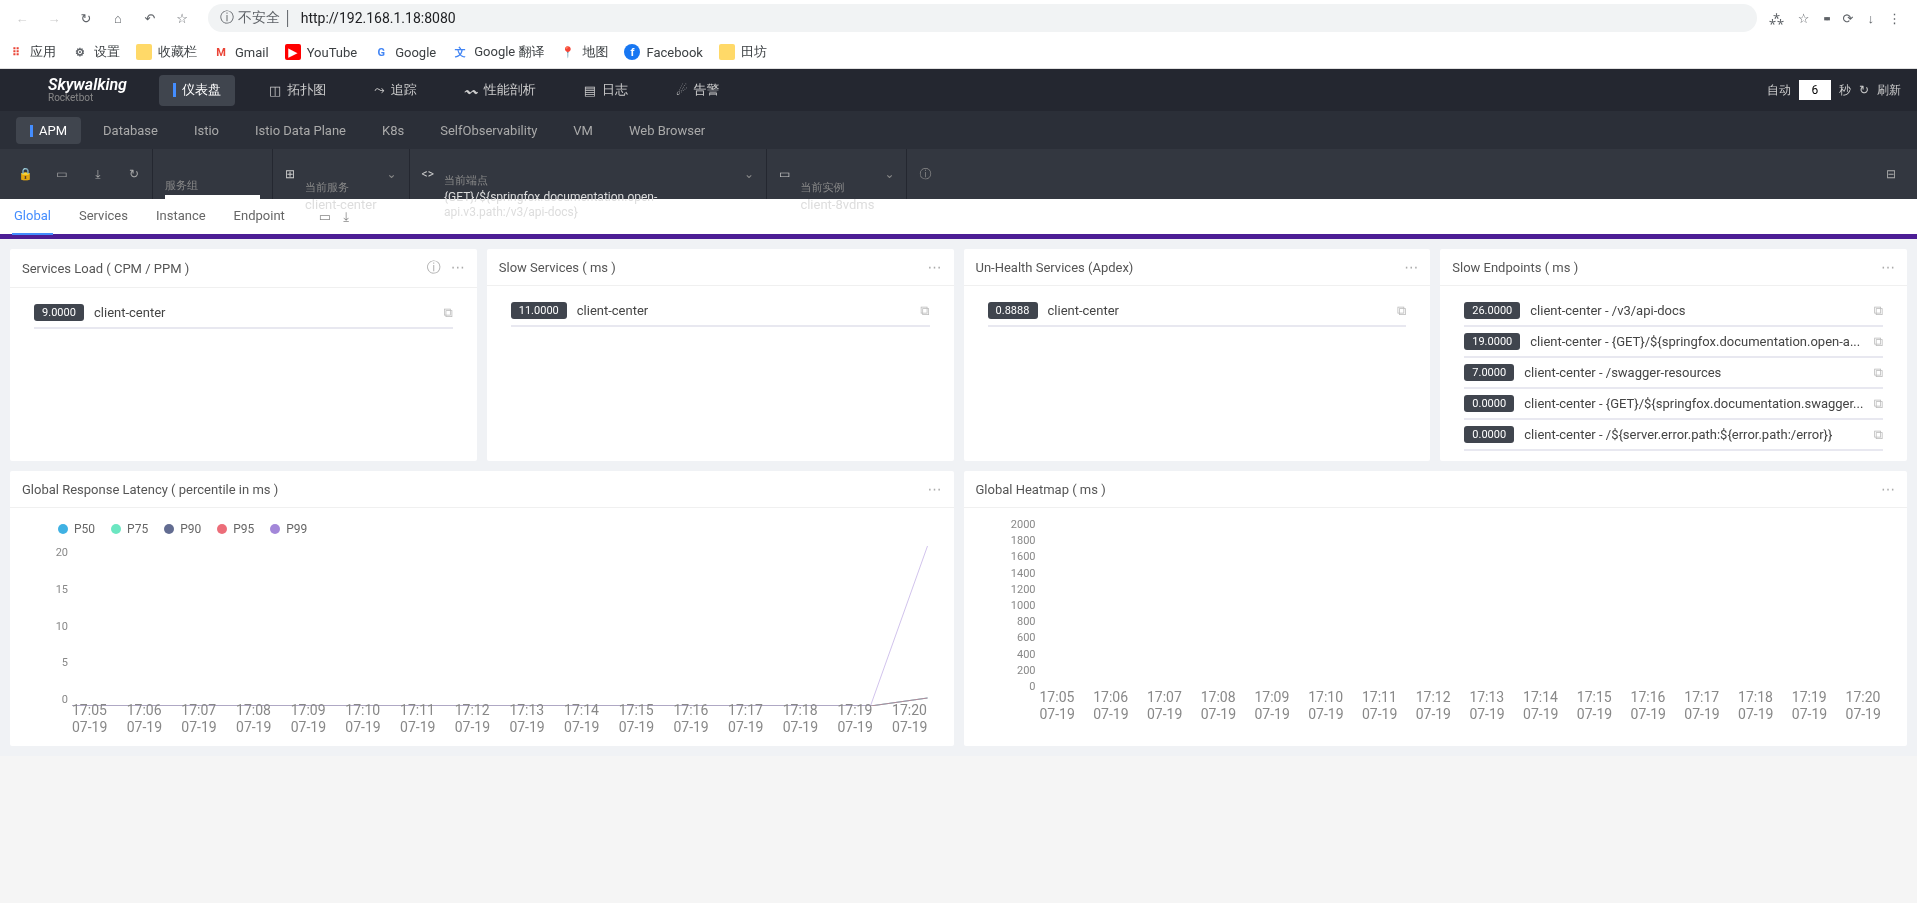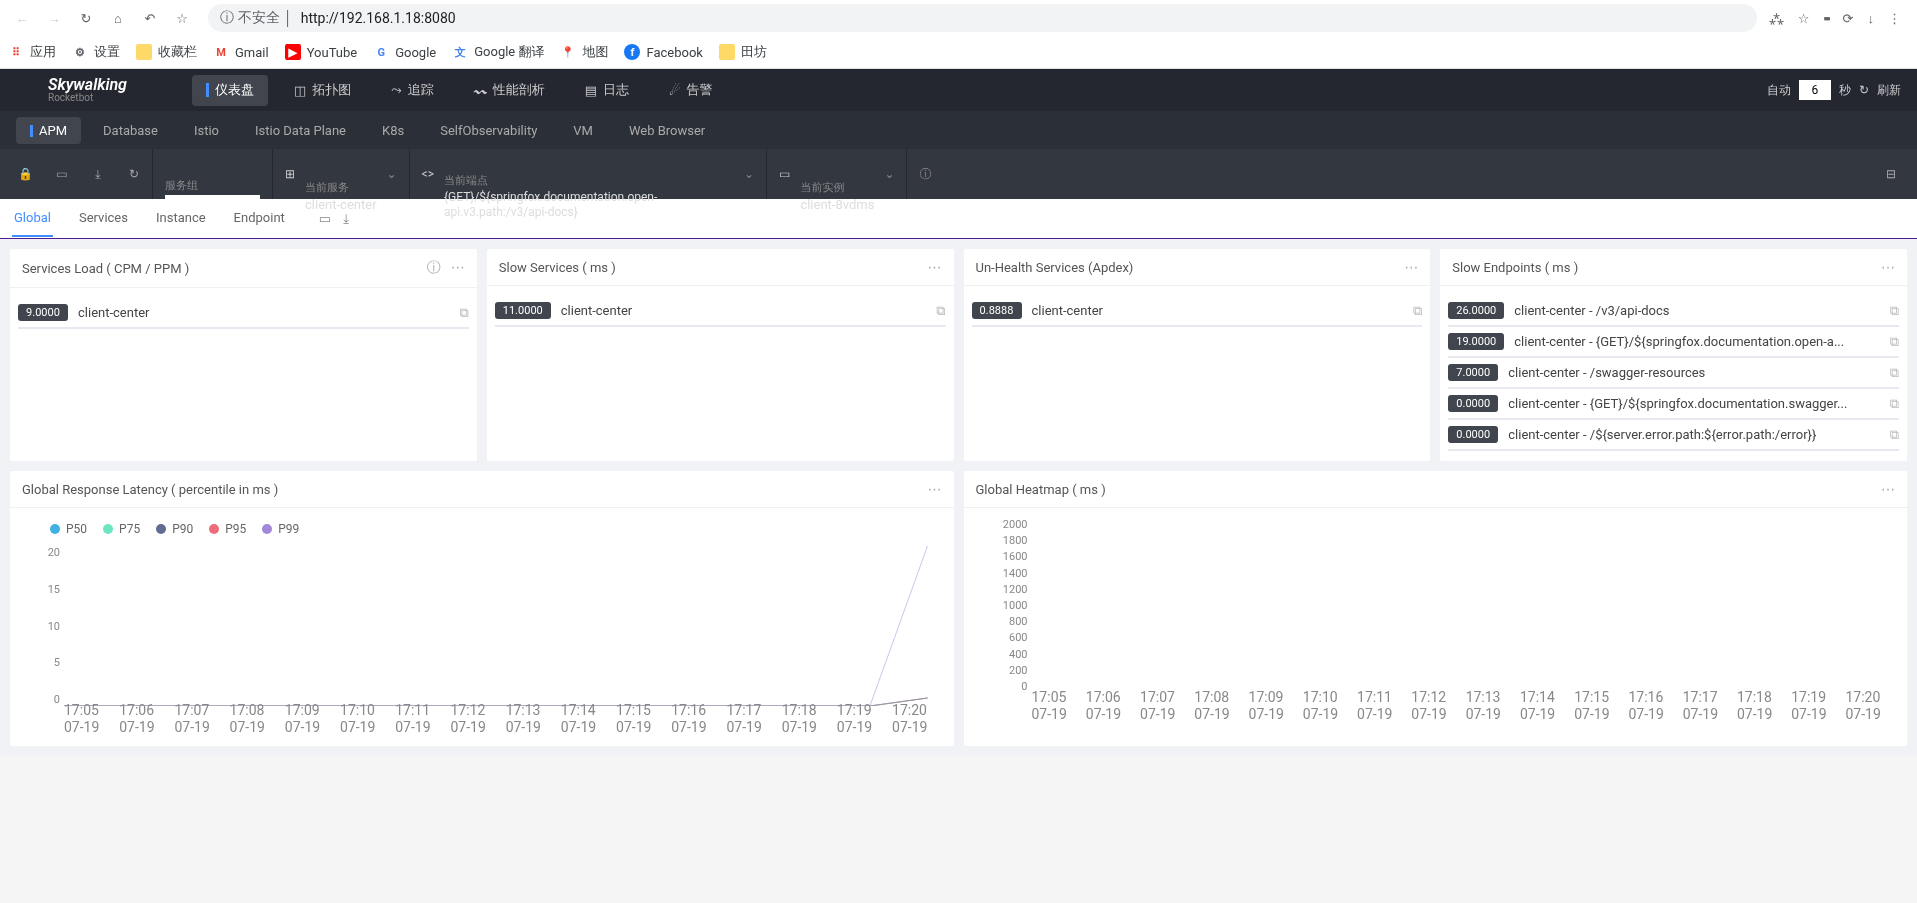--- a/index.html
+++ b/index.html
@@ -17,21 +17,21 @@
 .bookmarks-bar { display: flex; align-items: center; height: 32px; padding: 0 8px; gap: 16px; font-size: 13px; color: #3c4043; }
 .bookmark { display: flex; align-items: center; gap: 6px; cursor: pointer; }
 .bm-icon { width: 16px; height: 16px; display: inline-flex; align-items: center; justify-content: center; border-radius: 2px; font-size: 11px; font-weight: bold; }
 .folder-icon { background: #ffd968; }
 
 
 .app-header { background: #242730; color: #ddd; height: 42px; display: flex; align-items: center; padding: 0 16px; gap: 12px; }
 .logo { display: flex; flex-direction: column; line-height: 1; margin-right: 20px; margin-left: 32px; }
 .logo .main { font-weight: 600; font-size: 16px; color: #fff; font-style: italic; }
 .logo .sub { font-size: 10px; color: #888; }
-.nav-tabs { display: flex; gap: 12px; margin-left: 33px; }
+.nav-tabs { display: flex; gap: 20px; }
 .nav-tab { display: flex; align-items: center; gap: 6px; padding: 6px 14px; border-radius: 4px; cursor: pointer; font-size: 13px; color: #ccc; }
 .nav-tab.active { background: #40454e; color: #fff; }
 .nav-tab .bar { width: 3px; height: 14px; background: #448dfe; display: inline-block; }
 .header-right { margin-left: auto; display: flex; align-items: center; gap: 8px; color: #ccc; font-size: 12px; }
 .header-right input { width: 32px; height: 20px; background: #fff; border: none; text-align: center; font-size: 12px; padding: 2px; }
 .icon-btn { cursor: pointer; color: #ccc; }
 
 
 .sub-nav { background: #2b2f38; height: 38px; display: flex; align-items: center; padding: 0 16px; gap: 8px; }
 .sub-nav-item { padding: 6px 14px; border-radius: 4px; color: #aaa; font-size: 13px; cursor: pointer; }
@@ -43,43 +43,43 @@
 .sel-icon-btn { width: 36px; height: 50px; display: flex; align-items: center; justify-content: center; color: #aaa; cursor: pointer; }
 .sel-group { display: flex; align-items: center; gap: 10px; padding: 0 12px; height: 100%; border-left: 1px solid #242730; }
 .sel-label { font-size: 11px; color: #888; margin-top: 44px; }
 .sel-value { font-size: 13px; color: #ddd; }
 .sel-text-col { display: flex; flex-direction: column; gap: 2px; }
 .sel-input { background: #fff; border: none; height: 20px; width: 95px; padding: 2px 6px; font-size: 12px; }
 .sel-chev { color: #888; cursor: pointer; }
 .selector-bar-right { margin-left: auto; display: flex; align-items: center; }
 
 
-.tabs-bar { background: #fff; border-bottom: 1px solid #4c1d95; height: 40px; display: flex; align-items: center; padding: 0 12px; gap: 24px; }
+.tabs-bar { background: #fff; border-bottom: 5px solid #4c1d95; height: 40px; display: flex; align-items: center; padding: 0 12px; gap: 24px; }
 .page-tab { font-size: 13px; color: #666; padding: 10px 2px; cursor: pointer; border-bottom: 2px solid transparent; }
 .page-tab.active { color: #448dfe; border-bottom-color: #448dfe; }
 .tabs-icons { display: flex; gap: 12px; color: #888; margin-left: 8px; }
 
 
 .dashboard { padding: 10px; display: flex; flex-direction: column; gap: 10px; background: #f0f2f5; }
 .row { display: flex; gap: 10px; }
 .card { background: #fff; border-radius: 2px; flex: 1; min-width: 0; }
 .card-header { display: flex; align-items: center; justify-content: space-between; padding: 10px 12px; border-bottom: 1px solid #f0f0f0; }
 .card-title { font-size: 13px; color: #555; }
 .card-actions { display: flex; gap: 10px; color: #aaa; font-size: 14px; }
-.card-body { padding: 10px 8px; }
+.card-body { padding: 10px 24px; }
 
 .list-item { display: flex; align-items: center; gap: 10px; padding: 6px 0 8px 0; position: relative; }
 .list-item::after { content: ""; position: absolute; bottom: 0; left: 0; right: 0; height: 2px; background: #e8e8f0; }
 .list-item .progress { position: absolute; bottom: 0; left: 0; height: 2px; background: #a387d9; }
 .badge { background: #40454e; color: #fff; font-size: 11px; padding: 2px 8px; border-radius: 3px; min-width: 50px; text-align: center; }
 .list-text { font-size: 13px; color: #444; flex: 1; white-space: nowrap; overflow: hidden; text-overflow: ellipsis; }
 .copy-icon { color: #bbb; cursor: pointer; }
 
 
-.chart-area { padding: 10px 16px 20px 20px; }
+.chart-area { padding: 10px 16px 20px 28px; }
 .legend { display: flex; gap: 16px; padding: 4px 0 10px 20px; font-size: 12px; color: #666; }
 .legend-item { display: flex; align-items: center; gap: 6px; }
 .legend-dot { width: 10px; height: 10px; border-radius: 50%; }
 .line-chart { position: relative; height: 180px; }
 .y-axis { position: absolute; left: 0; top: 0; bottom: 20px; width: 30px; display: flex; flex-direction: column; justify-content: space-between; text-align: right; font-size: 11px; color: #888; }
 .plot { position: absolute; left: 34px; right: 10px; top: 0; bottom: 20px; }
 .x-axis { position: absolute; left: 34px; right: 10px; bottom: -10px; display: flex; justify-content: space-between; font-size: 14px; color: #888; text-align: left; }
 .x-tick { display: flex; flex-direction: column; line-height: 1.2; }
 
 .heatmap-chart { position: relative; height: 195px; }

